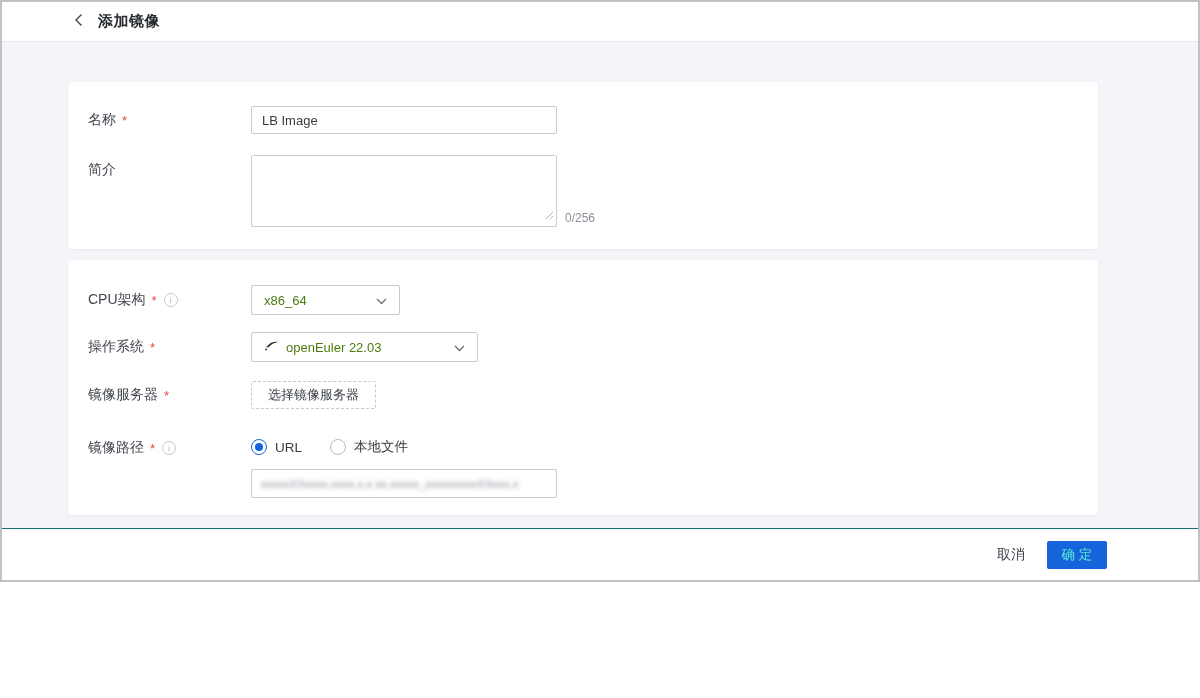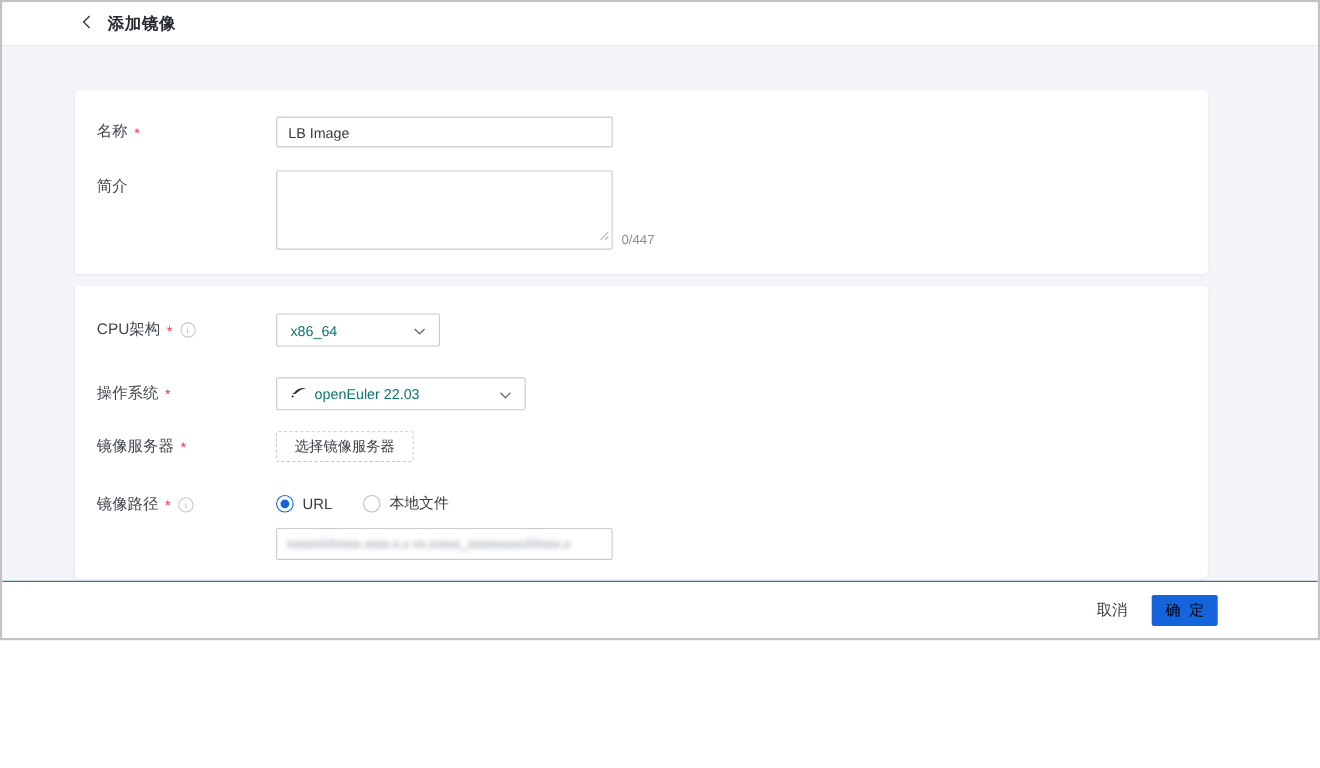--- a/index.html
+++ b/index.html
@@ -43,21 +43,21 @@
   }
   .card {
     width:1030px;
     background:#ffffff;
     border-radius:4px;
     box-shadow:0 1px 3px rgba(30,40,60,0.06);
     padding:24px 24px 22px 20px;
   }
   .card + .card { margin-top:11px; }
   .form-row { display:flex; align-items:center; }
-  .form-row + .form-row { margin-top:28px; }
+  .form-row + .form-row { margin-top:17px; }
   .form-row.align-top { align-items:flex-start; }
   .label-col {
     width:163px; flex:0 0 163px;
     font-size:14px; color:#40454e;
     display:flex; align-items:center; gap:5px;
   }
   .align-top .label-col { padding-top:6px; }
   .required-mark { color:#f0414b; font-size:13px; margin-left:1px; }
   .info-icon {
     width:14px; height:14px; flex:0 0 14px;
@@ -86,21 +86,21 @@
     align-self:flex-end;
     margin-left:8px; margin-bottom:2px;
     font-size:12px; color:#8a9099;
   }
   .select-box {
     height:30px;
     border:1px solid #c6cbd2; border-radius:2px;
     background:#fff;
     display:flex; align-items:center;
     padding:0 12px;
-    font-size:13px; color:#0f766e;
+    font-size:13px; color:#4d7c0f;
     cursor:pointer;
     justify-content:space-between;
   }
   .select-box .select-value { display:flex; align-items:center; gap:7px; }
   .cpu-select { width:149px; }
   .os-select  { width:227px; }
   .dashed-btn {
     min-width:124px; height:28px;
     border:1px dashed #c3c8cf; border-radius:2px;
     background:#fff; color:#3c4148;
@@ -146,25 +146,25 @@
     padding-right:91px; gap:20px;
   }
   .cancel-btn {
     background:none; border:none;
     font-size:14px; color:#3c4148; cursor:pointer;
     padding:4px 2px;
     font-family:"Liberation Sans","DejaVu Sans",sans-serif;
   }
   .confirm-btn {
     width:60px; height:28px;
-    background:#1664dc; color:#000000;
+    background:#1664dc; color:#5eead4;
     border:none; border-radius:2px;
     font-size:13.5px; cursor:pointer;
     display:flex; align-items:center; justify-content:center;
-    font-family:Liberation Mono, monospace;
+    font-family:Liberation Sans, sans-serif;
   }
 </style>
 </head>
 <body>
 
 <div class="frame">
 
   <div class="header">
     <button class="back-btn">
       <span>
@@ -192,21 +192,21 @@
         </div>
         <div class="textarea-wrap">
           <textarea class="desc-textarea" style=""></textarea>
           <span class="resize-grip">
             <svg width="9" height="9" viewBox="0 0 9 9">
                 <line x1="8" y1="1" x2="1" y2="8" stroke="#b3b8be" stroke-width="1"></line>
                 <line x1="8" y1="5" x2="5" y2="8" stroke="#b3b8be" stroke-width="1"></line>
               </svg>
           </span>
         </div>
-        <div class="char-counter">0/447</div>
+        <div class="char-counter">0/256</div>
       </div>
     </div>
 
     <div class="card" style="padding-top:25px; padding-bottom:17px;">
 
       <div class="form-row">
         <div class="label-col">
           <span>CPU架构</span>
             <span class="required-mark">*</span>
           <span class="info-icon">i</span>

